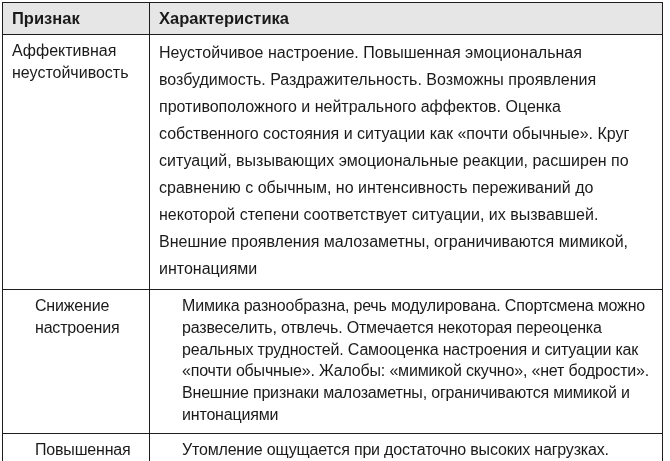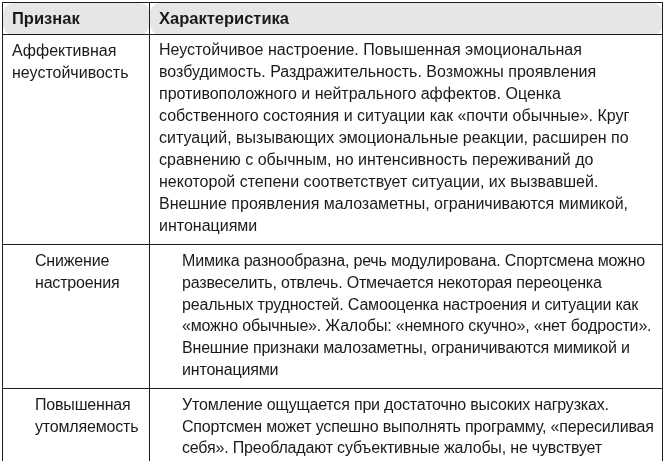--- a/index.html
+++ b/index.html
@@ -40,21 +40,20 @@
   }
 
   table.char-table thead th {
     background: #e6e6e6;
     font-weight: 600;
     font-size: 16.5px;
     line-height: 20px;
     padding-top: 5px;
     padding-bottom: 6px;
     height: 19px;
-    border-radius: 11px;
   }
 
   table.char-table tbody td {
     font-size: 16px;
     line-height: 21.8px;
     font-weight: 400;
   }
 
   td.feature-cell {
     padding-left: 9px;
@@ -70,21 +69,21 @@
   
   tr.row-condensed td {
     font-stretch: semi-condensed;
     letter-spacing: -0.18px;
     line-height: 21.6px;
     padding-left: 32px;
   }
 
   tr.row-first td.desc-cell {
     padding-top: 4px;
-    line-height: 22px;
+    line-height: 27px;
   }
 </style>
 </head>
 <body>
 
 <div id="table-wrap">
   <table class="char-table">
     <colgroup>
       <col class="col-feature">
       <col class="col-desc">
@@ -95,21 +94,21 @@
         <th>Характеристика</th>
       </tr>
     </thead>
     <tbody>
       <tr class="row-first">
         <td class="feature-cell">Аффективная неустойчивость</td>
         <td class="desc-cell">Неустойчивое настроение. Повышенная эмоциональная возбудимость. Раздражительность. Возможны проявления противоположного и нейтрального аффектов. Оценка собственного состояния и ситуации как «почти обычные». Круг ситуаций, вызывающих эмоциональные реакции, расширен по сравнению с обычным, но интенсивность переживаний до некоторой степени соответствует ситуации, их вызвавшей. Внешние проявления малозаметны, ограничиваются мимикой, интонациями</td>
       </tr>
       <tr class="row-condensed">
         <td class="feature-cell">Снижение настроения</td>
-        <td class="desc-cell">Мимика разнообразна, речь модулирована. Спортсмена можно развеселить, отвлечь. Отмечается некоторая переоценка реальных трудностей. Самооценка настроения и ситуации как «можно обычные». Жалобы: «немного скучно», «нет бодрости». Внешние признаки малозаметны, ограничиваются мимикой и интонациями</td>
+        <td class="desc-cell">Мимика разнообразна, речь модулирована. Спортсмена можно развеселить, отвлечь. Отмечается некоторая переоценка реальных трудностей. Самооценка настроения и ситуации как «почти обычные». Жалобы: «мимикой скучно», «нет бодрости». Внешние признаки малозаметны, ограничиваются мимикой и интонациями</td>
       </tr>
       <tr class="row-condensed">
         <td class="feature-cell">Повышенная утомляемость</td>
         <td class="desc-cell">Утомление ощущается при достаточно высоких нагрузках. Спортсмен может успешно выполнять программу, «пересиливая себя». Преобладают субъективные жалобы, не чувствует достаточных запасов энергии. Объем выполненной работы может не снижаться. Внешние признаки малозаметны, обнаруживаются при прицельном опросе</td>
       </tr>
     </tbody>
   </table>
 </div>
 
 </body></html>

